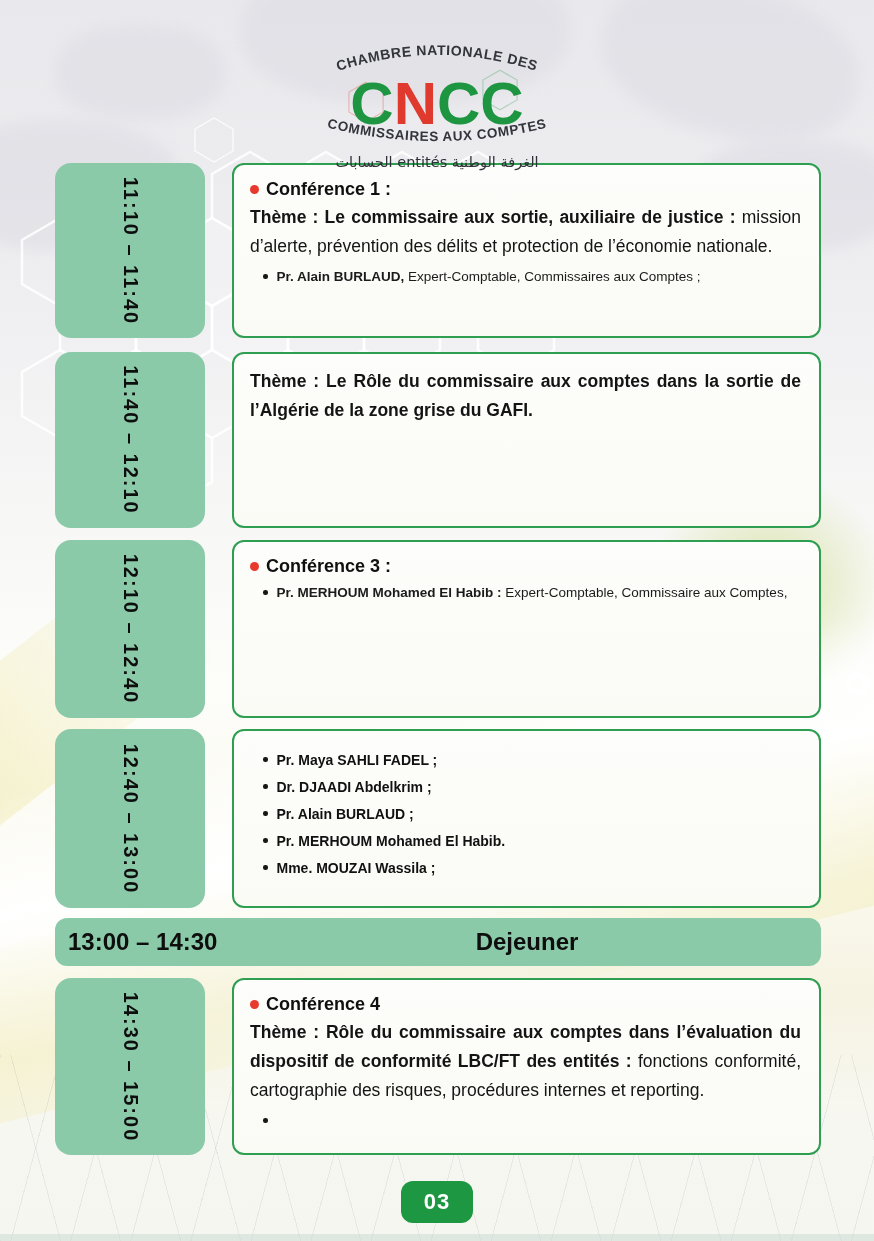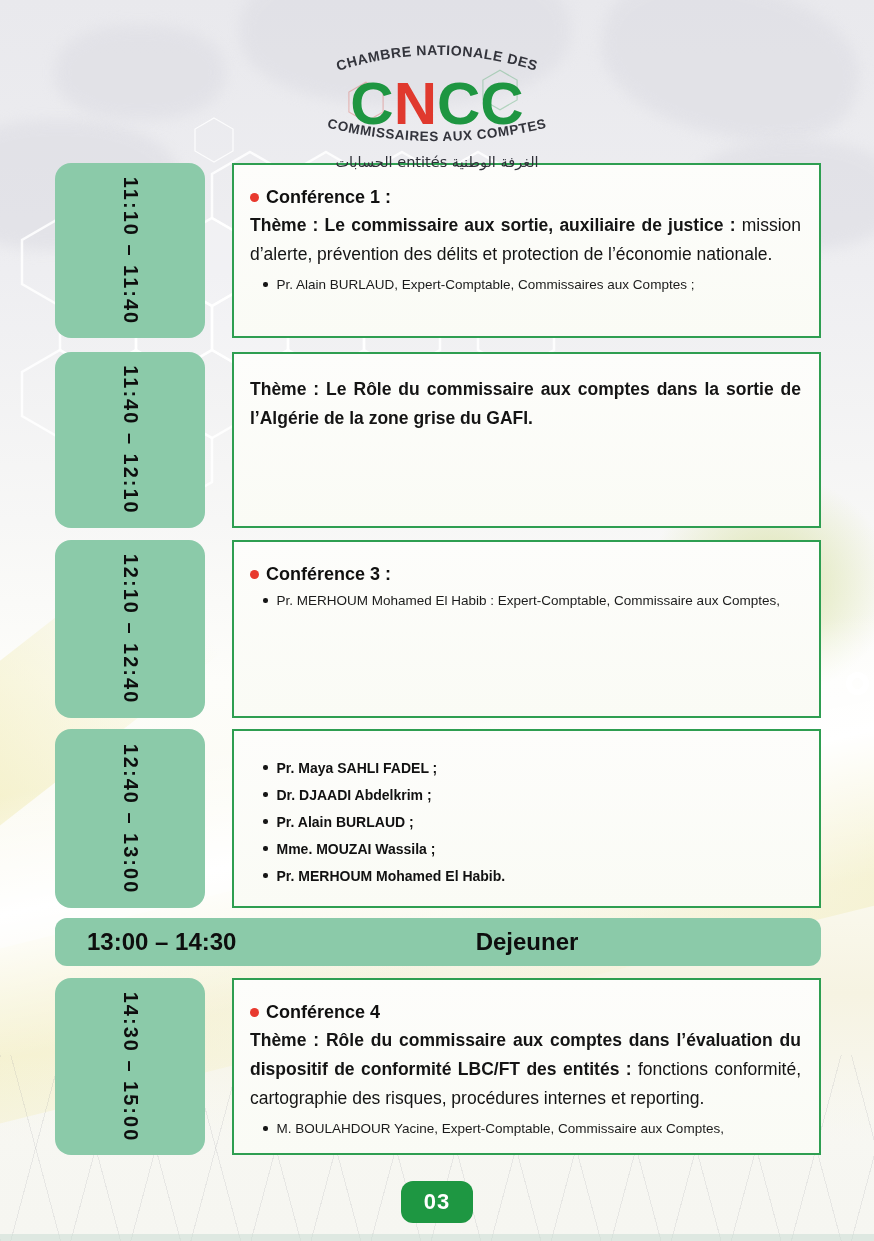--- a/index.html
+++ b/index.html
@@ -44,37 +44,37 @@
   .cncc .g{fill:var(--brand-green);}
   .cncc .r{fill:var(--brand-red);}
   .arabic{font-family:"DejaVu Sans",sans-serif;font-size:14.5px;color:#2f3038;margin-top:-4px;direction:rtl;}
 
   
   .row{position:absolute;left:55px;width:766px;z-index:2;}
   .time-block{position:absolute;left:0;top:0;bottom:0;width:150px;background:var(--block-green);border-radius:16px;}
   .time-text{position:absolute;left:50%;top:50%;transform:translate(-50%,-50%) rotate(90deg);
              white-space:nowrap;font-size:20px;font-weight:bold;letter-spacing:2px;color:#0e0e0e;}
   .conf-box{position:absolute;left:177px;right:0;top:0;bottom:0;border:2px solid var(--border-green);
-            border-radius:0;background:linear-gradient(180deg,#fdfdfb,#fafbf5);padding:18px 18px 8px 16px;}
+            border-radius:12px;background:linear-gradient(180deg,#fdfdfb,#fafbf5);padding:10px 18px 8px 16px;}
   .box-title{display:flex;align-items:center;margin-top:4px;}
   .dot-red{flex:none;width:9px;height:9px;border-radius:50%;background:var(--bullet-red);margin-right:7px;}
   .title-text{font-size:18px;font-weight:bold;color:#101010;}
   .theme{margin-top:3px;font-size:17.5px;line-height:29px;color:#141414;text-align:justify;}
   .theme b{font-weight:bold;}
   .speaker{display:flex;align-items:flex-start;margin-top:5px;}
   .dot-sm{flex:none;width:4.5px;height:4.5px;border-radius:50%;background:#161616;margin:8px 9px 0 13px;}
   .speaker p{font-size:13.5px;line-height:21px;color:#1b1b1b;text-align:justify;}
-  .speaker b{font-weight:normal;}
+  .speaker b{font-weight:bold;}
   .deb-list{margin-top:10px;}
   .deb-item{display:flex;align-items:flex-start;margin-bottom:9px;font-size:14px;font-weight:bold;line-height:18px;color:#111;}
   .deb-item .dot-sm{margin:6px 9px 0 13px;}
 
   
   .lunch-bar{position:absolute;left:55px;top:918px;width:766px;height:48px;background:var(--block-green);border-radius:12px;z-index:2;}
-  .lunch-time{position:absolute;left:32px;top:50%;transform:translateY(-50%);font-size:24px;font-weight:bold;color:#0e0e0e;}
+  .lunch-time{position:absolute;left:13px;top:50%;transform:translateY(-50%);font-size:24px;font-weight:bold;color:#0e0e0e;}
   .lunch-label{position:absolute;left:472px;top:50%;transform:translate(-50%,-50%);font-size:24px;font-weight:bold;color:#0e0e0e;}
 
   
   .page-badge{position:absolute;top:1181px;left:50%;transform:translateX(-50%);width:72px;height:42px;
               background:var(--badge-green);border-radius:12px;display:flex;align-items:center;justify-content:center;
               color:#fff;font-size:22px;font-weight:bold;letter-spacing:1px;z-index:2;}
 </style>
 </head>
 <body>
 
@@ -197,25 +197,25 @@
         <div class="deb-item">
           <span class="dot-sm"></span>
           <span>Dr. DJAADI Abdelkrim ;</span>
         </div>
         <div class="deb-item">
           <span class="dot-sm"></span>
           <span>Pr. Alain BURLAUD ;</span>
         </div>
         <div class="deb-item">
           <span class="dot-sm"></span>
+          <span>Pr. MERHOUM Mohamed El Habib.</span>
+        </div>
+        <div class="deb-item">
+          <span class="dot-sm"></span>
           <span>Mme. MOUZAI Wassila ;</span>
-        </div>
-        <div class="deb-item">
-          <span class="dot-sm"></span>
-          <span>Pr. MERHOUM Mohamed El Habib.</span>
         </div>
       </div>
     </div>
   </div>
 
   <div class="lunch-bar">
     <span class="lunch-time">13:00 – 14:30</span>
     <span class="lunch-label">Dejeuner</span>
   </div>
 
@@ -224,21 +224,20 @@
       <span class="time-text">14:30 – 15:00</span>
     </div>
     <div class="conf-box">
       <div class="box-title">
         <span class="dot-red"></span>
         <span class="title-text">Conférence 4</span>
       </div>
       <p class="theme"><b>Thème : Rôle du commissaire aux comptes dans l’évaluation du dispositif de conformité LBC/FT des entités :</b><span> fonctions conformité, cartographie des risques, procédures internes et reporting.</span></p>
       <div class="speaker">
         <span class="dot-sm"></span>
-        <p><b>M. BOULAHDOUR Yacine,</b><span> Expert-Comptable, Commissaire aux Comptes,</span></p>
       </div>
     </div>
   </div>
 
   <div class="page-badge">
     <span>03</span>
   </div>
 
 </div>
 

